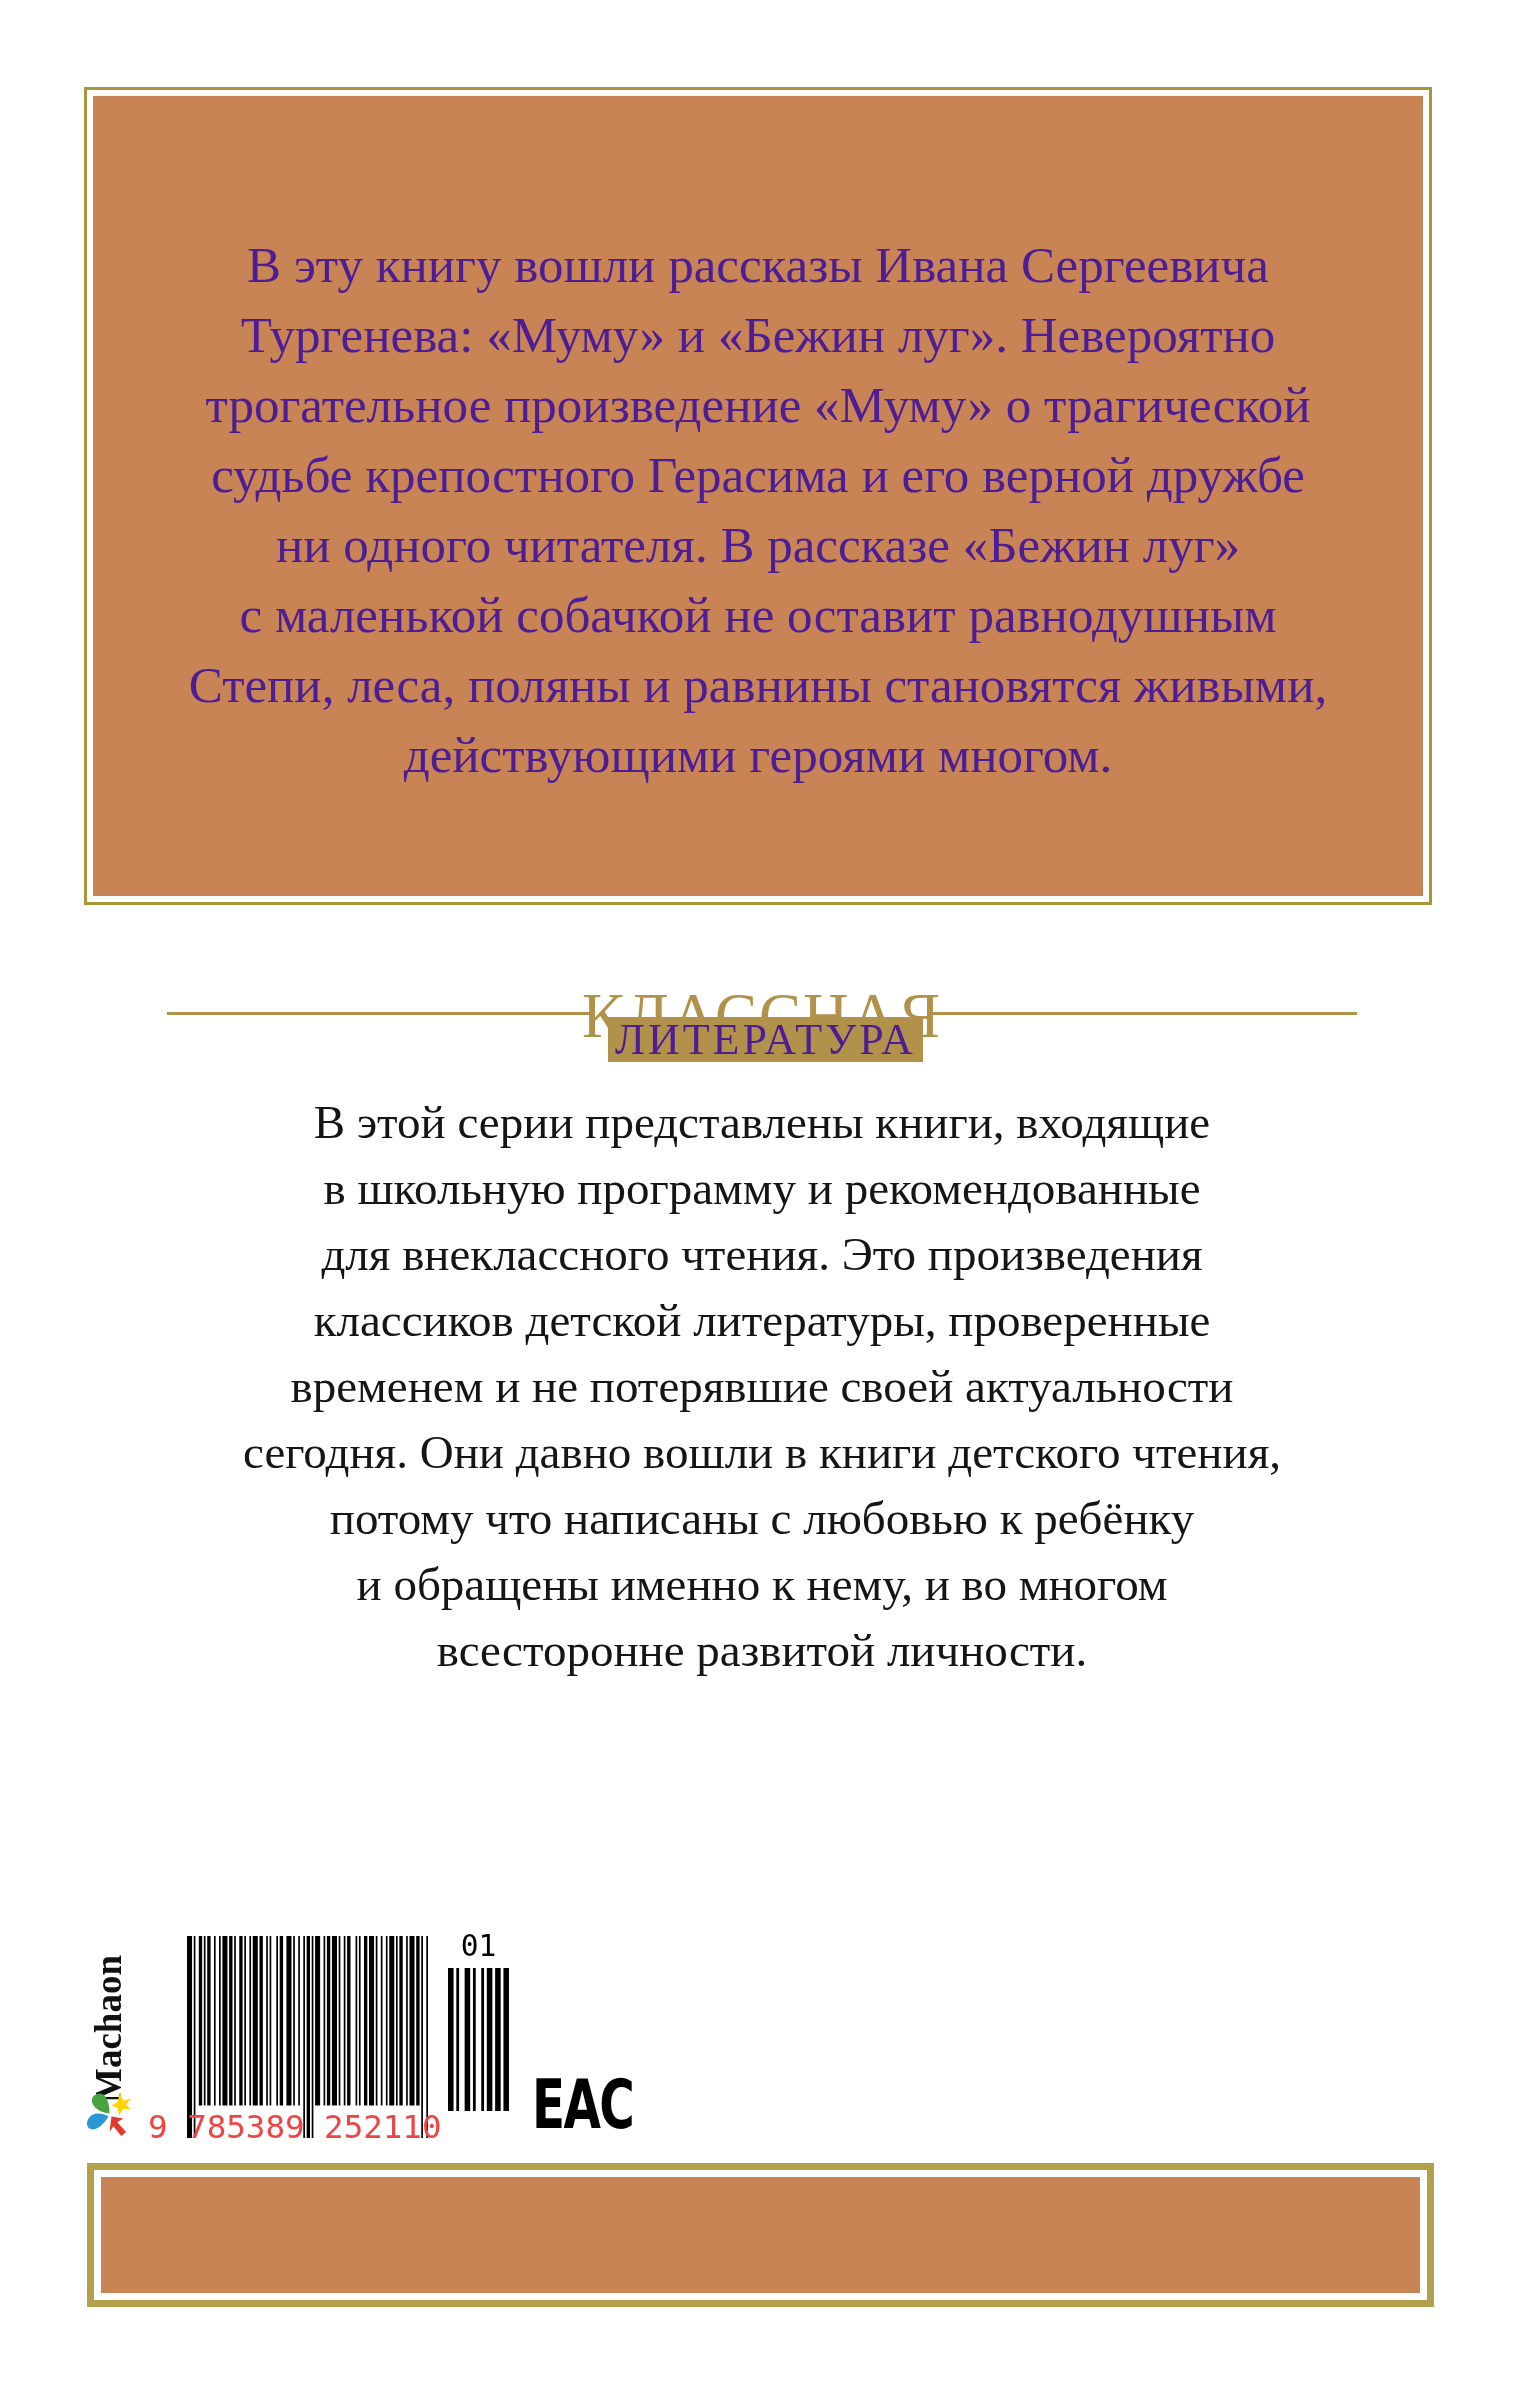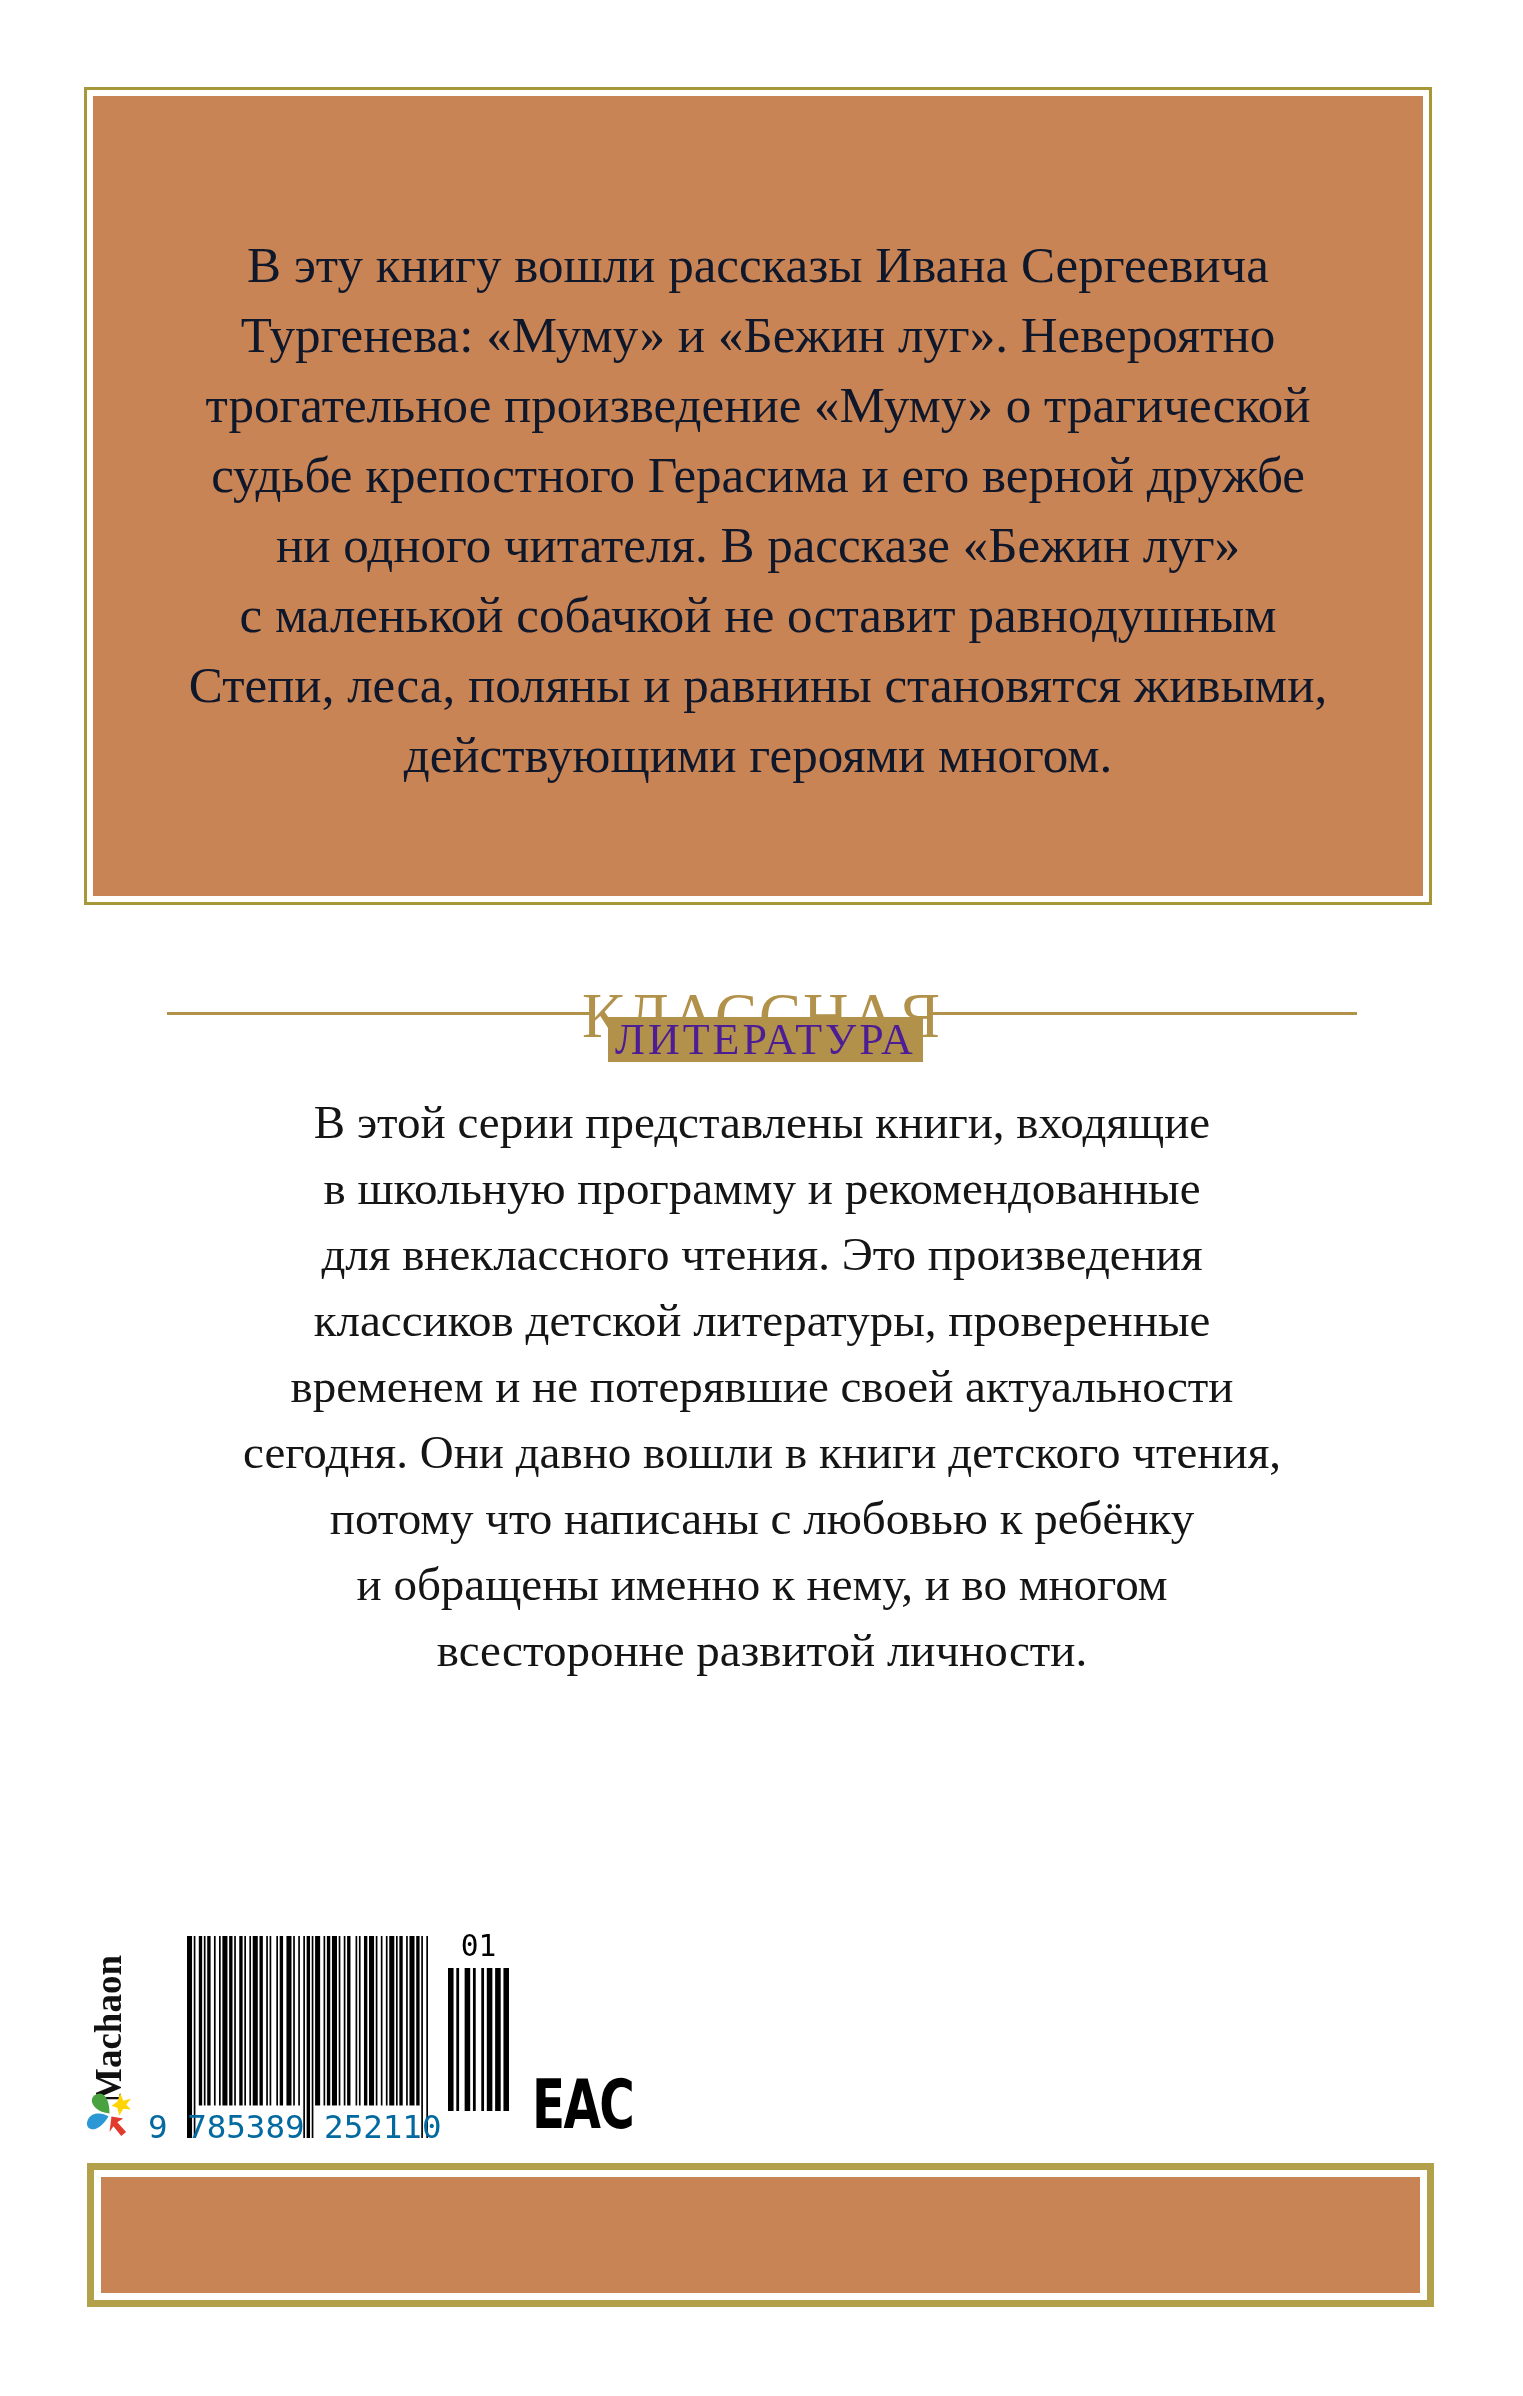--- a/index.html
+++ b/index.html
@@ -5,21 +5,21 @@
   html,body{margin:0;padding:0;background:#ffffff;}
   #cover{position:relative;width:1524px;height:2397px;background:#ffffff;overflow:hidden;
          font-family:"Liberation Serif", serif;}
 
   
   .annotation-box{position:absolute;left:84px;top:87px;width:1348px;height:818px;
                   border:3px solid #a89739;background:#ffffff;box-sizing:border-box;padding:5.9px;}
   .annotation-fill{width:100%;height:100%;background:#c98456;box-sizing:border-box;
                    display:flex;flex-direction:column;justify-content:center;align-items:center;
                    padding-top:27.6px;}
-  .annotation-fill div{color:#0f172a;font-size:51px;line-height:70px;text-align:center;white-space:nowrap;}
+  .annotation-fill div{color:#4c1d95;font-size:51px;line-height:70px;text-align:center;white-space:nowrap;}
 
   
   .rule{position:absolute;height:3px;background:#b2914a;top:1012px;}
   .rule.left{left:167px;width:424px;}
   .rule.right{left:933px;width:424px;}
   .series-title{position:absolute;left:0;top:954px;width:1524px;text-align:center;
                 color:#b2914a;font-size:63px;line-height:61px;letter-spacing:2px;white-space:nowrap;margin-top:32px;}
   .series-plate{position:absolute;left:608px;top:1017px;width:315px;height:45px;background:#b2914a;
                 display:flex;align-items:center;justify-content:center;}
   .series-plate span{color:#4c1d95;font-size:44px;letter-spacing:3px;white-space:nowrap;}
@@ -28,21 +28,21 @@
   .series-desc{position:absolute;left:0;top:1089px;width:1524px;text-align:center;}
   .series-desc div{color:#151515;font-size:47px;line-height:66px;white-space:nowrap;}
 
   
   .publisher-name{position:absolute;left:24.6px;top:2000px;width:167px;height:39px;line-height:39px;
                   transform:rotate(-90deg);font-weight:bold;font-size:37px;color:#111;text-align:left;
                   white-space:nowrap;}
   .butterfly{position:absolute;left:85px;top:2092px;width:49px;height:45px;}
   .barcode-bars{position:absolute;left:187px;top:1936px;width:241px;height:202px;}
   .barcode-digits{position:absolute;left:148px;top:2108px;width:305px;font-family:"DejaVu Sans Mono",monospace;
-                  font-size:32.5px;color:#0369a1;white-space:nowrap;}
+                  font-size:32.5px;color:#ef4444;white-space:nowrap;}
   .addon-label{position:absolute;left:441px;top:1929px;width:75px;text-align:center;
                font-family:"DejaVu Sans Mono",monospace;font-size:29.6px;color:#000;}
   .addon-bars{position:absolute;left:448px;top:1968px;width:61px;height:143px;}
   .eac{position:absolute;left:532px;top:2061px;width:118px;height:79px;color:#000;
        font-family:"DejaVu Sans",sans-serif;font-weight:900;font-size:57px;line-height:75px;
        letter-spacing:-2px;transform:scale(0.85,1.18);transform-origin:left top;}
 
   
   .bottom-bar{position:absolute;left:87px;top:2163px;width:1347px;height:144px;box-sizing:border-box;
               border:7.9px solid #b3a04a;background:#ffffff;padding:6.9px;}

